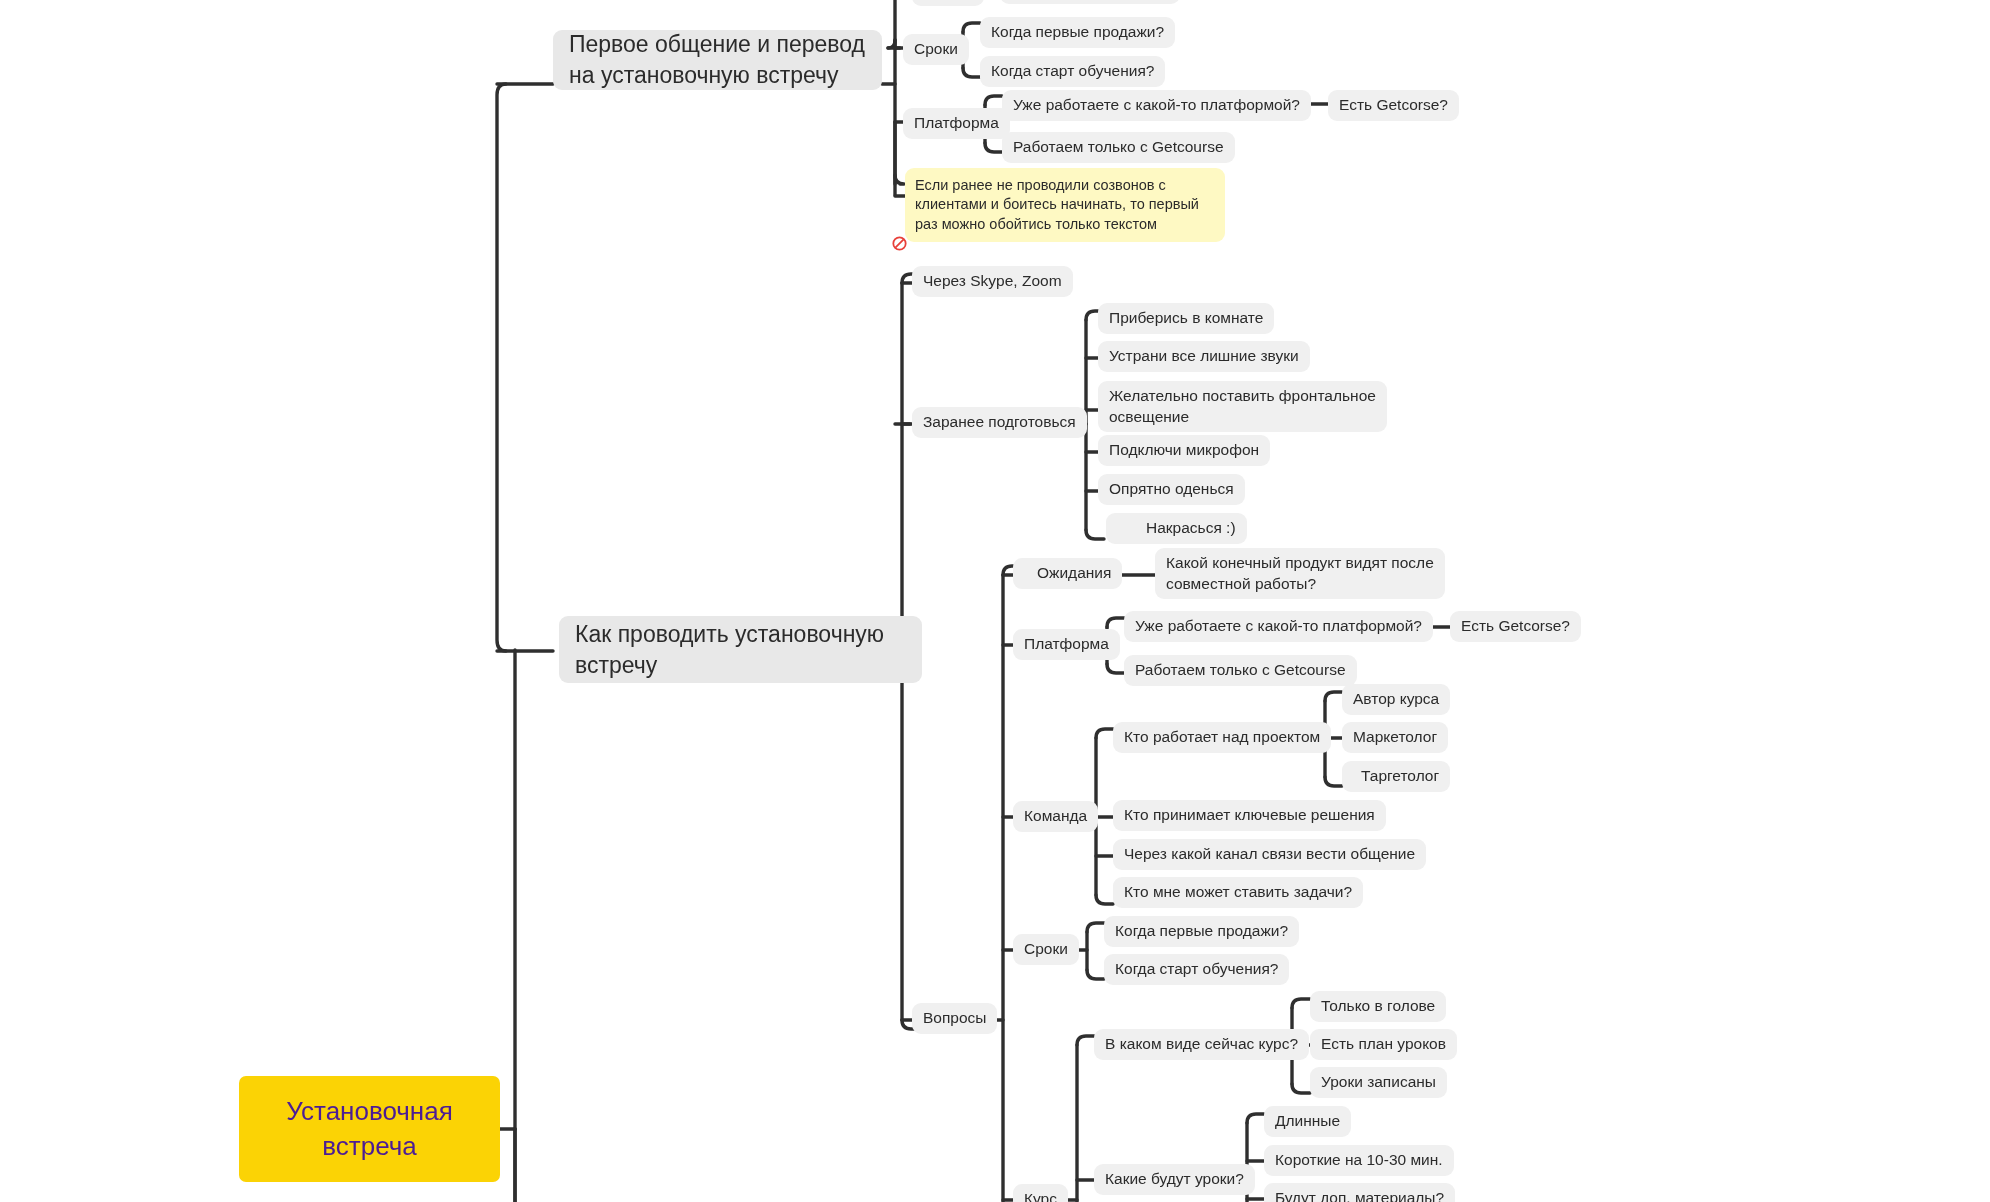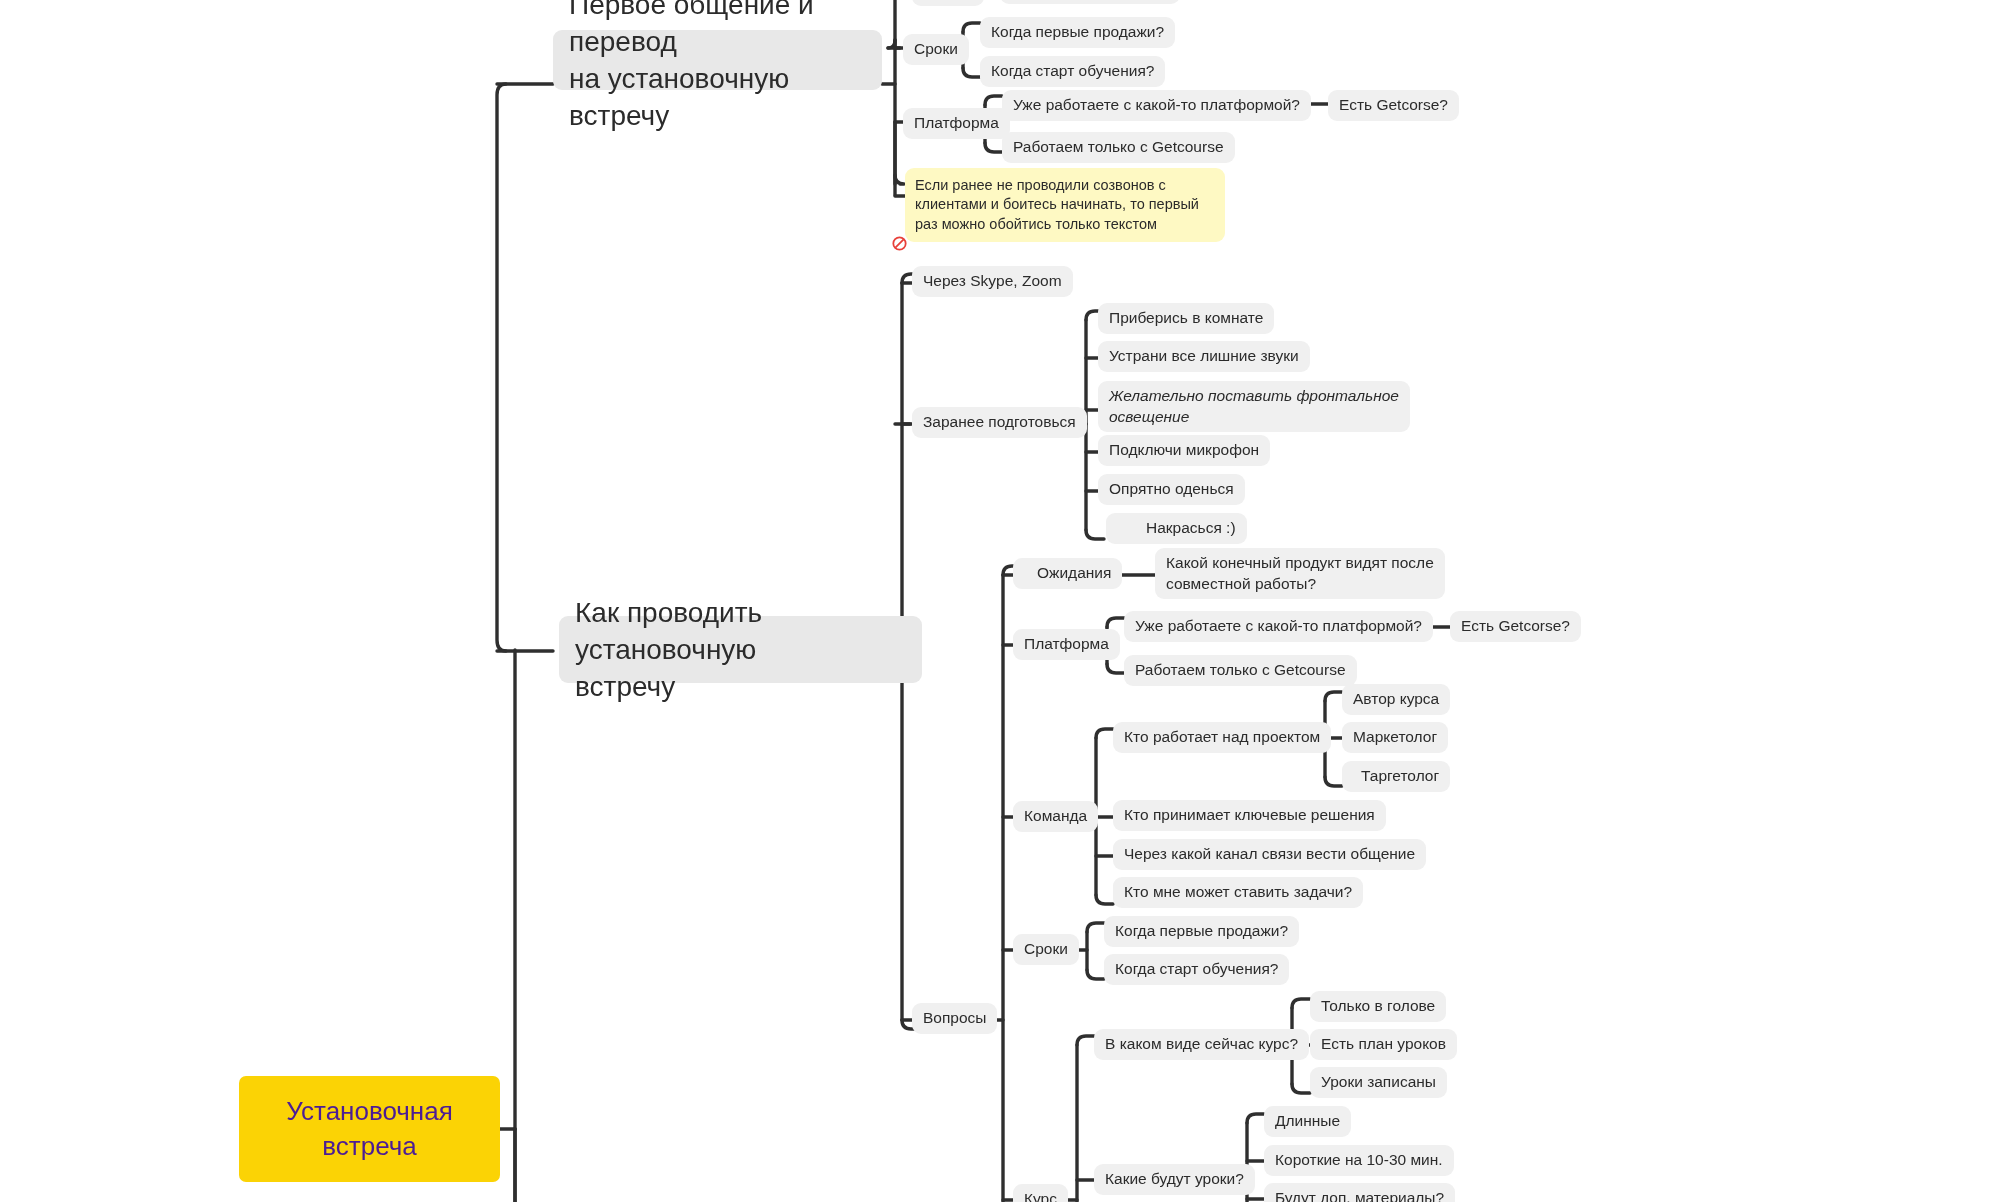--- a/index.html
+++ b/index.html
@@ -38,21 +38,21 @@
     color: #4c1d95;
     border-radius: 7px;
     font-size: 26px;
     font-weight: 400;
     text-align: center;
     justify-content: center;
     padding: 14px 18px;
   }
   .node.branch {
     background: #e8e8e8;
-    font-size: 28px;
+    font-size: 23px;
     padding: 12px 16px;
     border-radius: 9px;
   }
   .node.lvl2 { font-size: 15.5px; }
   .node.lvl3 { font-size: 15.5px; }
   .node.lvl4 { font-size: 15.5px; }
   .node.note {
     background: #fef9c3;
     font-size: 14.5px;
     align-items: center;
@@ -251,21 +251,21 @@
 
   <div class="node lvl2" style="left:912px; top:407px;">
     <span>Заранее подготовься</span>
   </div>
   <div class="node lvl3" style="left:1098px; top:303px;">
     <span>Приберись в комнате</span>
   </div>
   <div class="node lvl3" style="left:1098px; top:341px;">
     <span>Устрани все лишние звуки</span>
   </div>
-  <div class="node lvl3" style="left:1098px; top:381px;font-style:italic;">
+  <div class="node lvl3" style="left:1098px; top:381px;">
     <span>Желательно поставить фронтальное
 освещение</span>
   </div>
   <div class="node lvl3" style="left:1098px; top:435px;">
     <span>Подключи микрофон</span>
   </div>
   <div class="node lvl3" style="left:1098px; top:474px;">
     <span>Опрятно оденься</span>
   </div>
   <div class="node lvl3" style="left:1106px; top:513px;padding-left:40px;">

